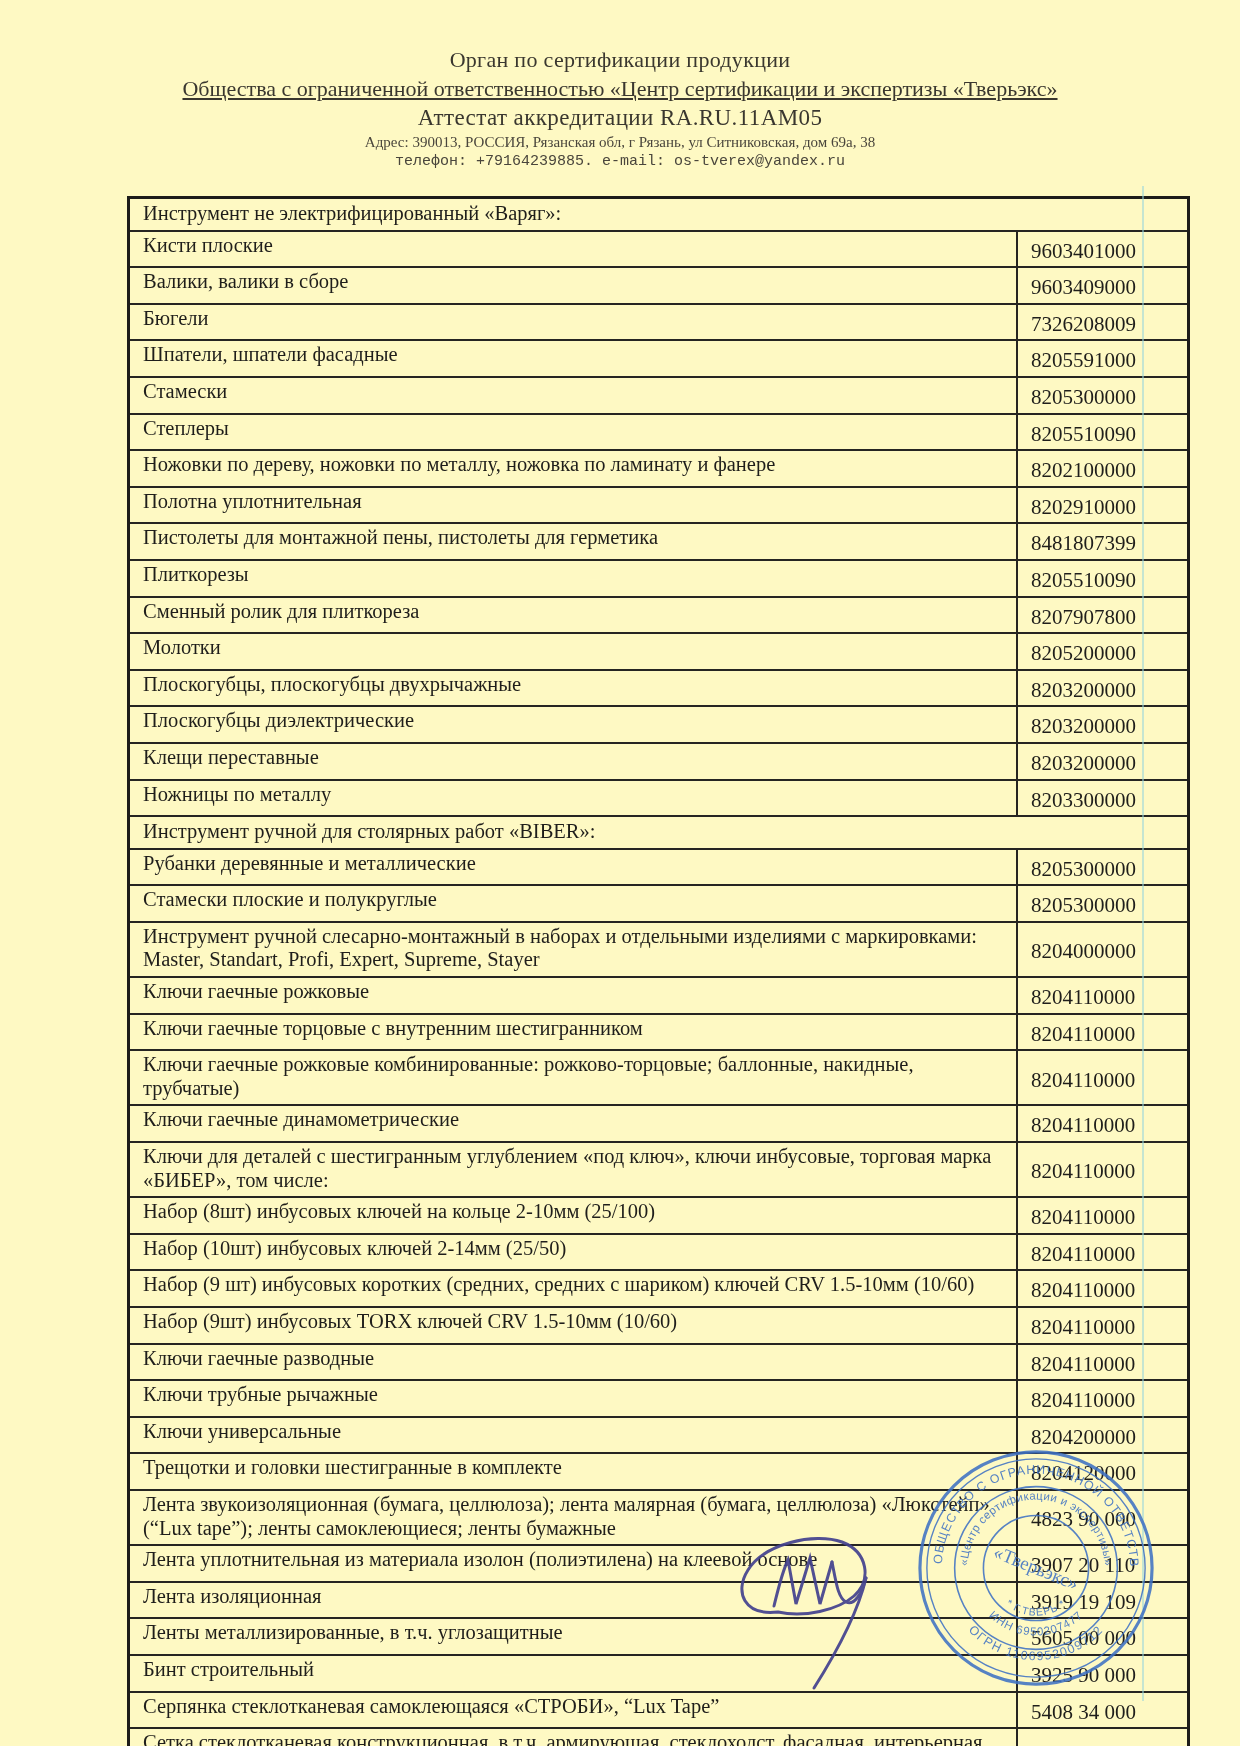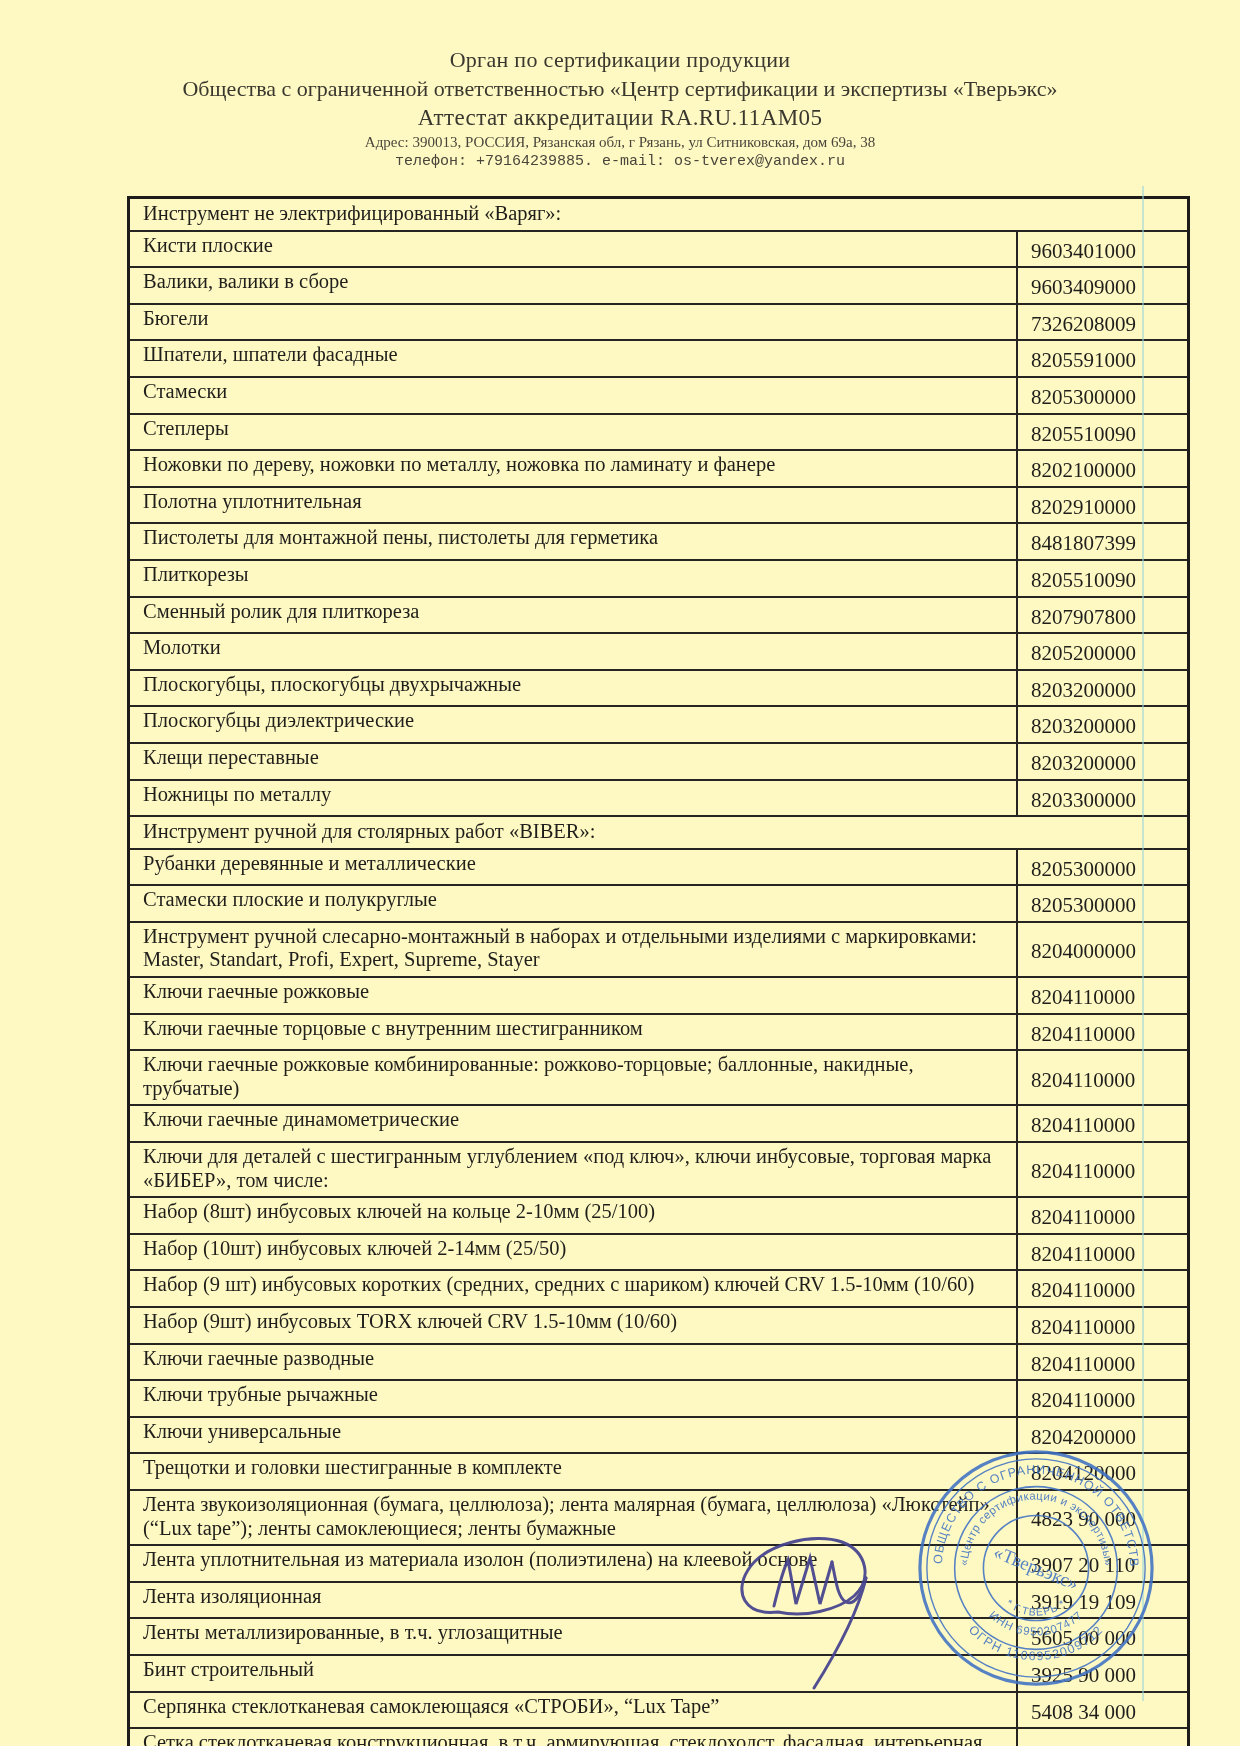--- a/index.html
+++ b/index.html
@@ -10,21 +10,21 @@
     font-family:"Liberation Serif", serif;
     color:#1f1e1b;
     overflow:hidden;
   }
   
   .doc-header{
     position:absolute;top:46px;left:0;width:100%;
     text-align:center;color:#3a372f;
   }
   .doc-header .h-line1{font-size:22px;line-height:28px;letter-spacing:.3px;}
-  .doc-header .h-line2{font-size:22px;line-height:29px;}
+  .doc-header .h-line2{font-size:22px;line-height:29px;text-decoration:underline;}
   .doc-header .h-line3{font-size:23px;line-height:30px;letter-spacing:.4px;}
   .doc-header .h-line4{font-size:15px;line-height:19px;color:#4a463c;}
   .doc-header .h-line5{font-size:15px;line-height:19px;color:#4a463c;font-family:Liberation Mono, monospace;}
   
   .cert-table{
     position:absolute;left:127px;top:196px;width:1057px;
     border:3px solid #1d1c1a;
     background:transparent;
   }
   .t-row{display:flex;border-top:2px solid #262522;}

